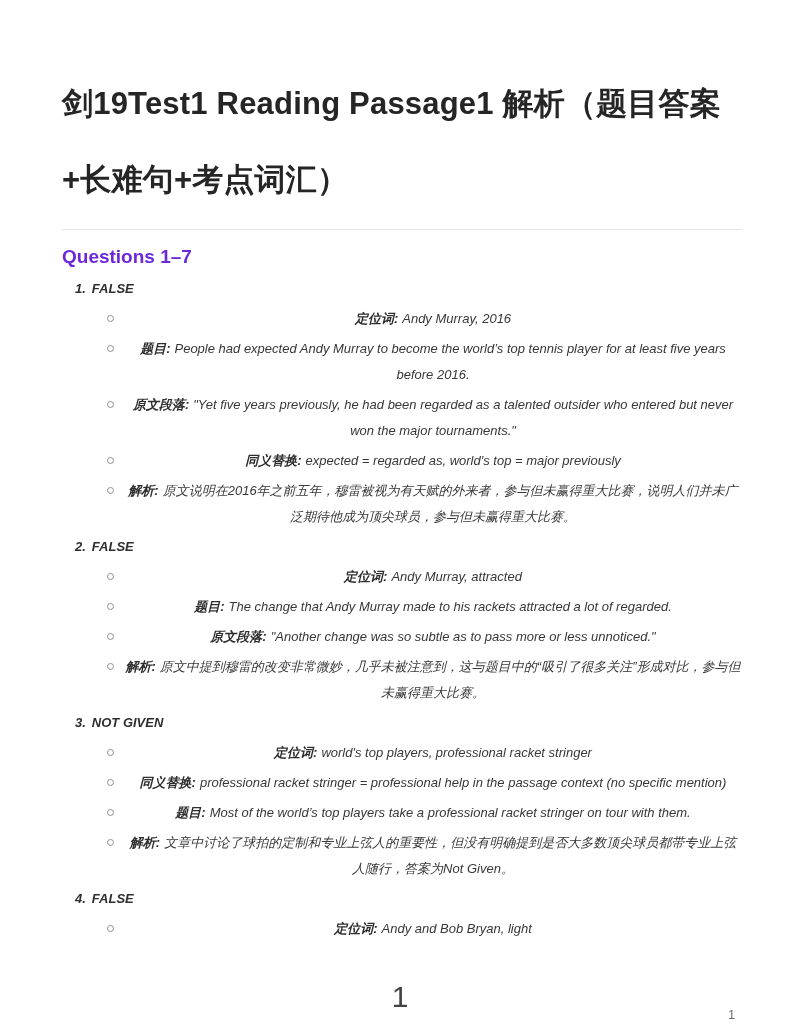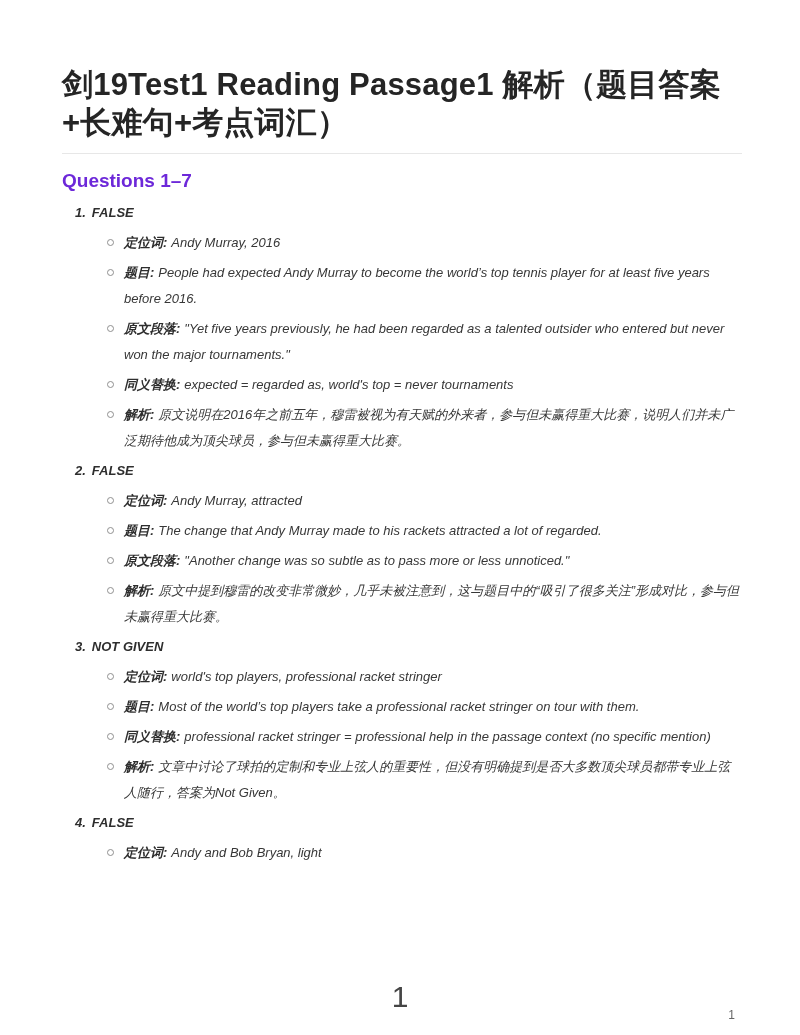--- a/index.html
+++ b/index.html
@@ -13,21 +13,21 @@
     width: 800px;
     height: 1035px;
     margin: 0 auto;
     background: #ffffff;
     padding: 66px 58px 0 62px;
     overflow: hidden;
   }
   .doc-title {
     font-size: 31px;
     font-weight: 700;
-    line-height: 38px;
+    line-height: 76px;
     color: #252525;
     letter-spacing: 0.2px;
   }
   .title-divider {
     border: none;
     border-top: 1px solid #e7e7e7;
     margin: 11px 0 0 0;
   }
   .section-heading {
     margin-top: 15px;
@@ -51,20 +51,21 @@
     margin-bottom: 4px;
   }
   .q-num { margin-right: 6px; }
   .details { list-style: none; }
   .detail {
     position: relative;
     padding-left: 62px;
     line-height: 26px;
     margin-bottom: 4px;
     color: #373737;
+    text-align: center;
   }
   .detail::before {
     content: "";
     position: absolute;
     left: 45px;
     top: 9px;
     width: 5px;
     height: 5px;
     border: 1px solid #909090;
     border-radius: 50%;
@@ -115,21 +116,21 @@
 
   <li class="detail">
     <span class="d-label">题目:</span><span class="d-text">People had expected Andy Murray to become the world’s top tennis player for at least five years before 2016.</span>
   </li>
 
   <li class="detail">
     <span class="d-label">原文段落:</span><span class="d-text">"Yet five years previously, he had been regarded as a talented outsider who entered but never won the major tournaments."</span>
   </li>
 
   <li class="detail">
-    <span class="d-label">同义替换:</span><span class="d-text">expected = regarded as, world's top = never tournaments</span>
+    <span class="d-label">同义替换:</span><span class="d-text">expected = regarded as, world's top = major previously</span>
   </li>
 
   <li class="detail">
     <span class="d-label">解析:</span><span class="d-text">原文说明在2016年之前五年，穆雷被视为有天赋的外来者，参与但未赢得重大比赛，说明人们并未广泛期待他成为顶尖球员，参与但未赢得重大比赛。</span>
   </li>
 </ul>
   </li>
 
   <li class="question">
     <div class="q-head">
@@ -158,25 +159,25 @@
   <li class="question">
     <div class="q-head">
       <span class="q-num">3.</span><span class="q-answer">NOT GIVEN</span>
     </div>
     <ul class="details">
   <li class="detail">
     <span class="d-label">定位词:</span><span class="d-text">world's top players, professional racket stringer</span>
   </li>
 
   <li class="detail">
-    <span class="d-label">题目:</span><span class="d-text">Most of the world’s top players take a professional racket stringer on tour with them.</span>
+    <span class="d-label">同义替换:</span><span class="d-text">professional racket stringer = professional help in the passage context (no specific mention)</span>
   </li>
 
   <li class="detail">
-    <span class="d-label">同义替换:</span><span class="d-text">professional racket stringer = professional help in the passage context (no specific mention)</span>
+    <span class="d-label">题目:</span><span class="d-text">Most of the world’s top players take a professional racket stringer on tour with them.</span>
   </li>
 
   <li class="detail">
     <span class="d-label">解析:</span><span class="d-text">文章中讨论了球拍的定制和专业上弦人的重要性，但没有明确提到是否大多数顶尖球员都带专业上弦人随行，答案为Not Given。</span>
   </li>
 </ul>
   </li>
 
   <li class="question">
     <div class="q-head">

